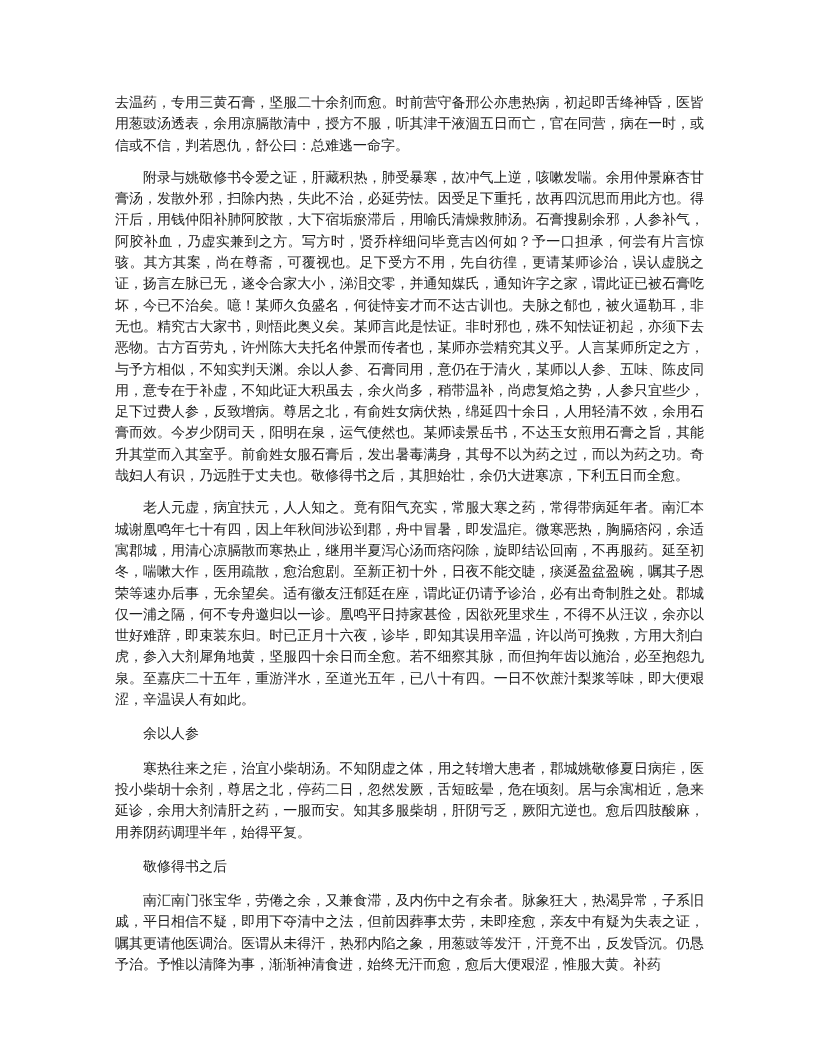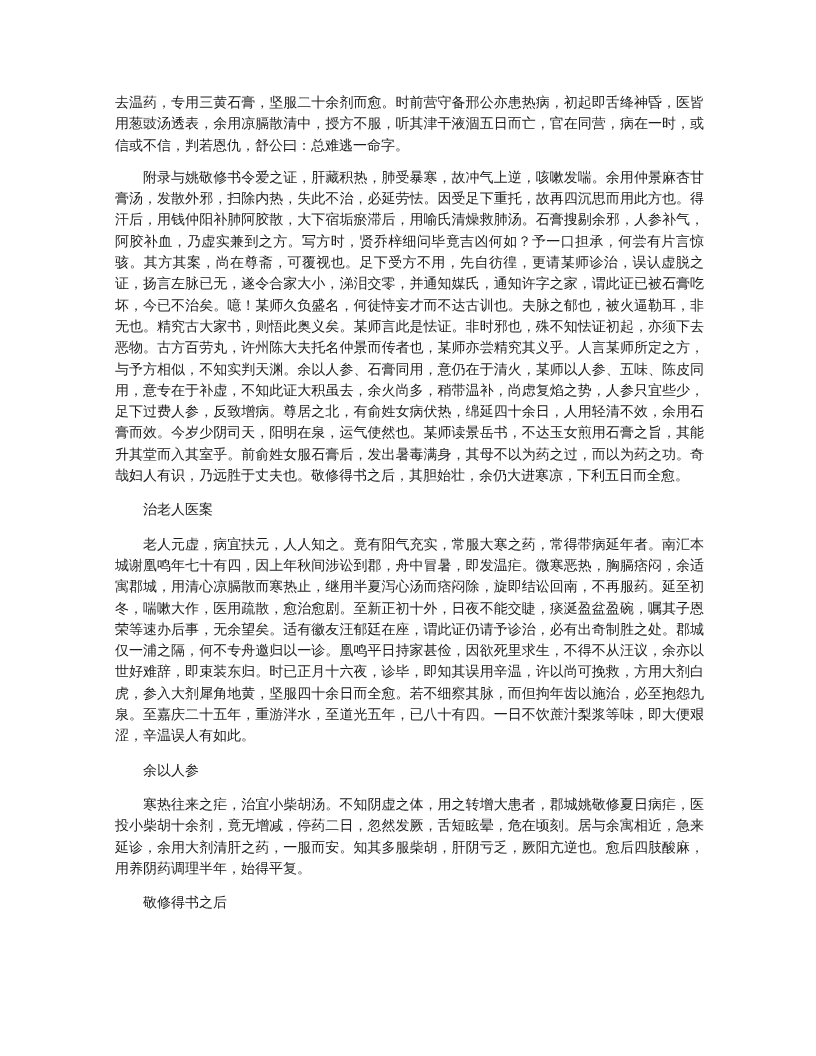--- a/index.html
+++ b/index.html
@@ -37,23 +37,23 @@
   }
 </style>
 </head>
 <body>
 
 <div class="page">
   <p class="para">去温药，专用三黄石膏，坚服二十余剂而愈。时前营守备邢公亦患热病，初起即舌绛神昏，医皆用葱豉汤透表，余用凉膈散清中，授方不服，听其津干液涸五日而亡，官在同营，病在一时，或信或不信，判若恩仇，舒公曰：总难逃一命字。</p>
 
   <p class="para indent">附录与姚敬修书令爱之证，肝藏积热，肺受暴寒，故冲气上逆，咳嗽发喘。余用仲景麻杏甘膏汤，发散外邪，扫除内热，失此不治，必延劳怯。因受足下重托，故再四沉思而用此方也。得汗后，用钱仲阳补肺阿胶散，大下宿垢瘀滞后，用喻氏清燥救肺汤。石膏搜剔余邪，人参补气，阿胶补血，乃虚实兼到之方。写方时，贤乔梓细问毕竟吉凶何如？予一口担承，何尝有片言惊骇。其方其案，尚在尊斋，可覆视也。足下受方不用，先自彷徨，更请某师诊治，误认虚脱之证，扬言左脉已无，遂令合家大小，涕泪交零，并通知媒氏，通知许字之家，谓此证已被石膏吃坏，今已不治矣。噫！某师久负盛名，何徒恃妄才而不达古训也。夫脉之郁也，被火逼勒耳，非无也。精究古大家书，则悟此奥义矣。某师言此是怯证。非时邪也，殊不知怯证初起，亦须下去恶物。古方百劳丸，许州陈大夫托名仲景而传者也，某师亦尝精究其义乎。人言某师所定之方，与予方相似，不知实判天渊。余以人参、石膏同用，意仍在于清火，某师以人参、五味、陈皮同用，意专在于补虚，不知此证大积虽去，余火尚多，稍带温补，尚虑复焰之势，人参只宜些少，足下过费人参，反致增病。尊居之北，有俞姓女病伏热，绵延四十余日，人用轻清不效，余用石膏而效。今岁少阴司天，阳明在泉，运气使然也。某师读景岳书，不达玉女煎用石膏之旨，其能升其堂而入其室乎。前俞姓女服石膏后，发出暑毒满身，其母不以为药之过，而以为药之功。奇哉妇人有识，乃远胜于丈夫也。敬修得书之后，其胆始壮，余仍大进寒凉，下利五日而全愈。</p>
 
-  <h3 class="section-heading">治老人医案</h3>
 
   <p class="para indent">老人元虚，病宜扶元，人人知之。竟有阳气充实，常服大寒之药，常得带病延年者。南汇本城谢凰鸣年七十有四，因上年秋间涉讼到郡，舟中冒暑，即发温疟。微寒恶热，胸膈痞闷，余适寓郡城，用清心凉膈散而寒热止，继用半夏泻心汤而痞闷除，旋即结讼回南，不再服药。延至初冬，喘嗽大作，医用疏散，愈治愈剧。至新正初十外，日夜不能交睫，痰涎盈盆盈碗，嘱其子恩荣等速办后事，无余望矣。适有徽友汪郁廷在座，谓此证仍请予诊治，必有出奇制胜之处。郡城仅一浦之隔，何不专舟邀归以一诊。凰鸣平日持家甚俭，因欲死里求生，不得不从汪议，余亦以世好难辞，即束装东归。时已正月十六夜，诊毕，即知其误用辛温，许以尚可挽救，方用大剂白虎，参入大剂犀角地黄，坚服四十余日而全愈。若不细察其脉，而但拘年齿以施治，必至抱怨九泉。至嘉庆二十五年，重游泮水，至道光五年，已八十有四。一日不饮蔗汁梨浆等味，即大便艰涩，辛温误人有如此。</p>
 
   <h3 class="section-heading">余以人参</h3>
 
-  <p class="para indent">寒热往来之疟，治宜小柴胡汤。不知阴虚之体，用之转增大患者，郡城姚敬修夏日病疟，医投小柴胡十余剂，竟无增减，停药二日，忽然发厥，舌短眩晕，危在顷刻。居与余寓相近，急来延诊，余用大剂清肝之药，一服而安。知其多服柴胡，肝阴亏乏，厥阳亢逆也。愈后四肢酸麻，用养阴药调理半年，始得平复。</p>
+  <p class="para indent">寒热往来之疟，治宜小柴胡汤。不知阴虚之体，用之转增大患者，郡城姚敬修夏日病疟，医投小柴胡十余剂，尊居之北，停药二日，忽然发厥，舌短眩晕，危在顷刻。居与余寓相近，急来延诊，余用大剂清肝之药，一服而安。知其多服柴胡，肝阴亏乏，厥阳亢逆也。愈后四肢酸麻，用养阴药调理半年，始得平复。</p>
 
   <h3 class="section-heading">敬修得书之后</h3>
 
+  <p class="para indent">南汇南门张宝华，劳倦之余，又兼食滞，及内伤中之有余者。脉象狂大，热渴异常，子系旧戚，平日相信不疑，即用下夺清中之法，但前因葬事太劳，未即痊愈，亲友中有疑为失表之证，嘱其更请他医调治。医谓从未得汗，热邪内陷之象，用葱豉等发汗，汗竟不出，反发昏沉。仍恳予治。予惟以清降为事，渐渐神清食进，始终无汗而愈，愈后大便艰涩，惟服大黄。补药</p>
 </div>
 
 </body></html>

